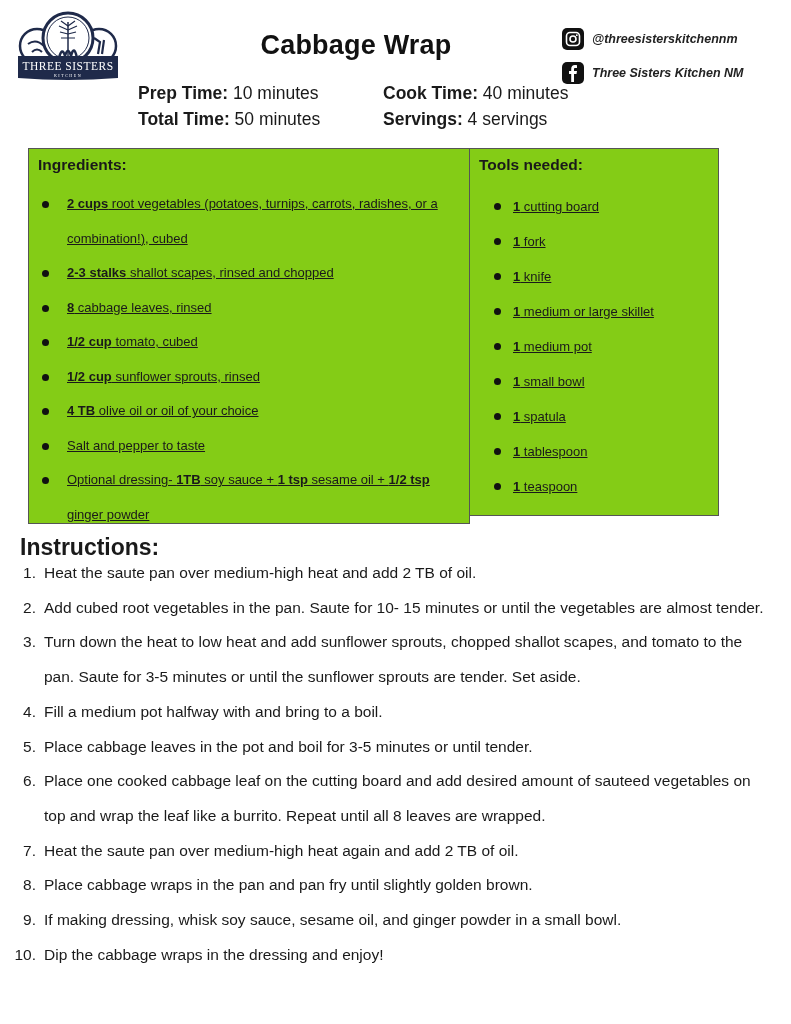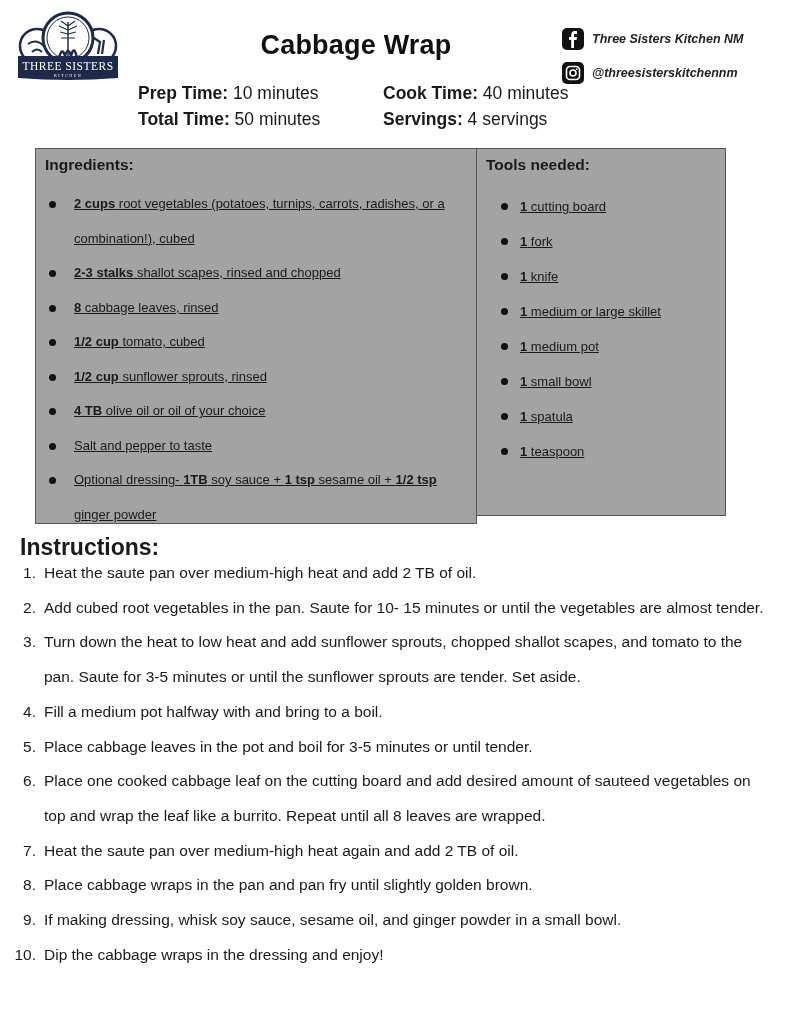--- a/index.html
+++ b/index.html
@@ -15,21 +15,21 @@
     .social-row { display: flex; align-items: center; height: 30px; margin-bottom: 4px; }
     .social-icon { width: 22px; height: 22px; border-radius: 5px; background: #111; display: flex; align-items: center; justify-content: center; margin-right: 8px; flex-shrink: 0; }
     .social-text { font-size: 12.5px; font-weight: bold; font-style: italic; color: #222; }
 
     .times { position: absolute; top: 80px; font-size: 17.5px; line-height: 26px; color: #1a1a1a; }
     .times b { font-weight: bold; }
     .times.left { left: 138px; }
     .times.right { left: 383px; }
     .times .row { white-space: nowrap; }
 
-    .box { position: absolute; border: 1.3px solid #555; background: #a3a3a3; margin-left: 7px; }
+    .box { position: absolute; border: 1.3px solid #555; background: #84cc16; }
     .box.ingredients { left: 28px; top: 148px; width: 442px; height: 376px; }
     .box.tools { left: 469px; top: 148px; width: 250px; height: 368px; }
     .box-title { font-weight: bold; font-size: 15.5px; position: absolute; left: 9px; top: 7px; }
     .bullets { position: absolute; left: 0; right: 0; list-style: none; }
     .ingredients .bullets { top: 38px; }
     .tools .bullets { top: 40px; }
     .bullets li { position: relative; font-size: 13px; line-height: 34.5px; padding-left: 38px; padding-right: 8px; text-decoration: underline; }
     .tools .bullets li { line-height: 35px; padding-left: 43px; }
     .bullets li .dot { position: absolute; left: 13px; top: 14px; width: 7px; height: 7px; border-radius: 50%; background: #111; }
     .tools .bullets li .dot { left: 24px; }
@@ -58,35 +58,35 @@
     <text x="56" y="62" text-anchor="middle" font-family="'Liberation Serif', serif" font-size="11.5" fill="#ffffff" letter-spacing="0.5">THREE SISTERS</text>
     <text x="56" y="69" text-anchor="middle" font-family="'Liberation Serif', serif" font-size="4" fill="#ffffff" letter-spacing="1.5">KITCHEN</text>
   </svg>
 </div>
 
 <h1 class="title">Cabbage Wrap</h1>
 
 <div class="social">
   <div class="social-row">
     <span class="social-icon">
-      <svg width="16" height="18" viewBox="0 0 16 18">
-        <path d="M9 18 V10 H11.5 L12 7 H9 V5.3 C9 4.5 9.3 4 10.4 4 H12 V1.3 C11.6 1.2 10.7 1.1 9.8 1.1 C7.6 1.1 6.2 2.4 6.2 4.9 V7 H4 V10 H6.2 V18 Z" fill="#fff"></path>
-      </svg>
-    </span>
-    <span class="social-text">Three Sisters Kitchen NM</span>
-  </div>
-  <div class="social-row">
-    <span class="social-icon">
       <svg width="16" height="16" viewBox="0 0 16 16">
         <rect x="1.5" y="1.5" width="13" height="13" rx="3.5" fill="none" stroke="#fff" stroke-width="1.6"></rect>
         <circle cx="8" cy="8" r="3" fill="none" stroke="#fff" stroke-width="1.6"></circle>
         <circle cx="11.8" cy="4.2" r="0.9" fill="#fff"></circle>
       </svg>
     </span>
     <span class="social-text">@threesisterskitchennm</span>
+  </div>
+  <div class="social-row">
+    <span class="social-icon">
+      <svg width="16" height="18" viewBox="0 0 16 18">
+        <path d="M9 18 V10 H11.5 L12 7 H9 V5.3 C9 4.5 9.3 4 10.4 4 H12 V1.3 C11.6 1.2 10.7 1.1 9.8 1.1 C7.6 1.1 6.2 2.4 6.2 4.9 V7 H4 V10 H6.2 V18 Z" fill="#fff"></path>
+      </svg>
+    </span>
+    <span class="social-text">Three Sisters Kitchen NM</span>
   </div>
 </div>
 
 <div class="times left">
   <div class="row">
     <b>Prep Time:</b><span> 10 minutes</span>
   </div>
   <div class="row">
     <b>Total Time:</b><span> 50 minutes</span>
   </div>
@@ -117,20 +117,21 @@
 <div class="box tools">
   <div class="box-title">Tools needed:</div>
   <ul class="bullets" id="tools-list">
       <li><span class="dot"></span><b>1</b><span> cutting board</span></li>
       <li><span class="dot"></span><b>1</b><span> fork</span></li>
       <li><span class="dot"></span><b>1</b><span> knife</span></li>
       <li><span class="dot"></span><b>1</b><span> medium or large skillet</span></li>
       <li><span class="dot"></span><b>1</b><span> medium pot</span></li>
       <li><span class="dot"></span><b>1</b><span> small bowl</span></li>
       <li><span class="dot"></span><b>1</b><span> spatula</span></li>
+      <li><span class="dot"></span><b>1</b><span> tablespoon</span></li>
       <li><span class="dot"></span><b>1</b><span> teaspoon</span></li>
     </ul>
 </div>
 
 <div class="instr-title">Instructions:</div>
 <ol class="steps" id="steps-list">
     <li><span class="num">1.</span><span>Heat the saute pan over medium-high heat and add 2 TB of oil.</span></li>
     <li><span class="num">2.</span><span>Add cubed root vegetables in the pan. Saute for 10- 15 minutes or until the vegetables are almost tender.</span></li>
     <li><span class="num">3.</span><span>Turn down the heat to low heat and add sunflower sprouts, chopped shallot scapes, and tomato to the pan. Saute for 3-5 minutes or until the sunflower sprouts are tender. Set aside.</span></li>
     <li><span class="num">4.</span><span>Fill a medium pot halfway with and bring to a boil.</span></li>

